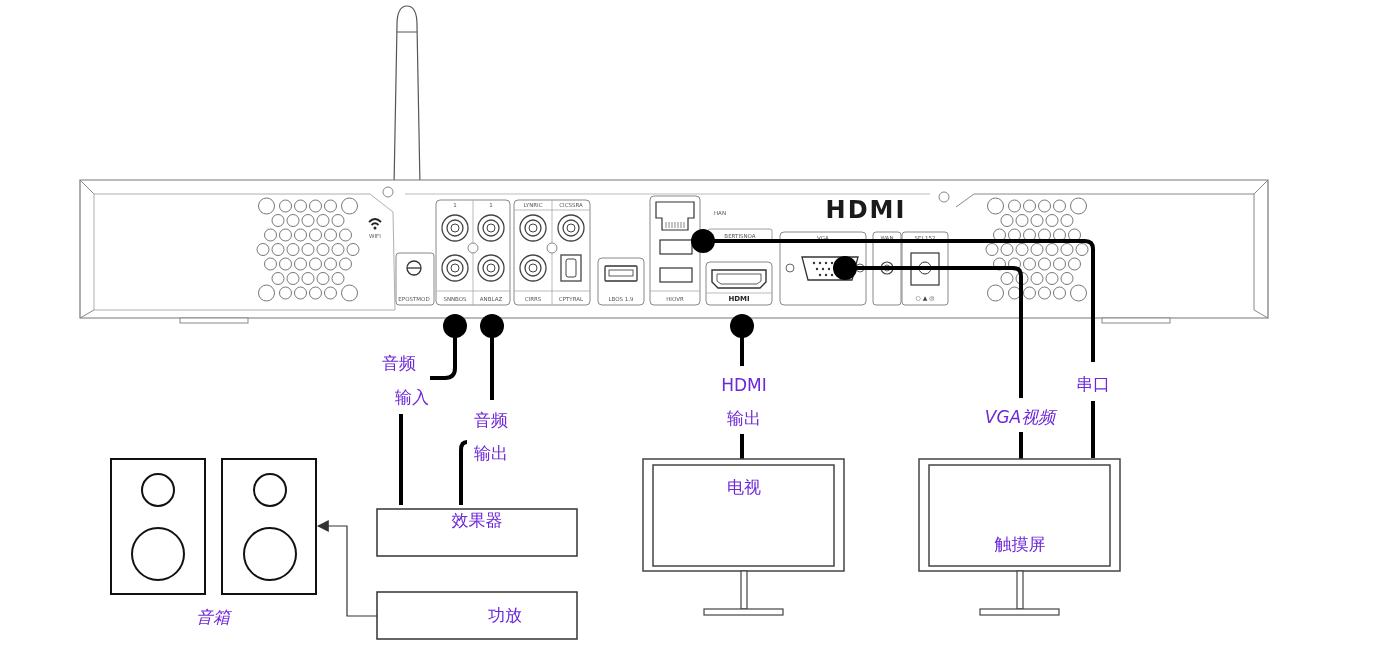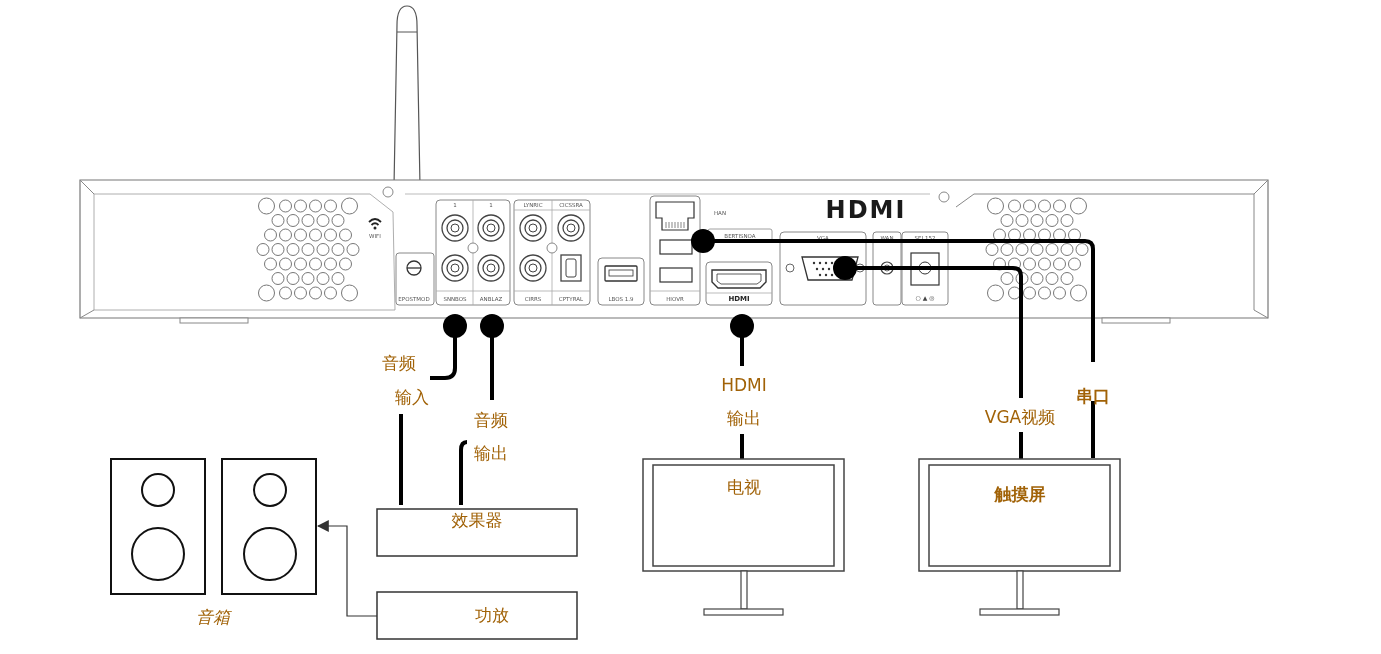--- a/index.html
+++ b/index.html
@@ -1,19 +1,19 @@
 <!DOCTYPE html>
 <html><head>
 <meta charset="utf-8">
 <style>
   html, body { margin:0; padding:0; background:#ffffff; }
   body { width:1381px; height:654px; position:relative; overflow:hidden;
          font-family:"DejaVu Sans", "Liberation Sans", sans-serif; }
   #canvas { position:absolute; left:0; top:0; width:1381px; height:654px; }
-  .lbl { position:absolute; font-size:17px; color:#a16207; white-space:nowrap; line-height:20px; }
+  .lbl { position:absolute; font-size:17px; color:#6d28d9; white-space:nowrap; line-height:20px; }
   .lbl-c { transform:translateX(-50%); }
   .plabel { font-family:"DejaVu Sans", sans-serif; font-size:5.5px; fill:#555; text-anchor:middle; }
 </style>
 </head>
 <body>
 
 <svg id="canvas" viewBox="0 0 1381 654" xmlns="http://www.w3.org/2000/svg">
   <defs>
     <marker id="arrowhead" markerWidth="10" markerHeight="10" refX="9" refY="5" orient="auto">
       <path d="M0,0 L10,5 L0,10 z" fill="#333"></path>
@@ -326,20 +326,20 @@
     <rect x="980" y="609" width="79" height="6" fill="#fff" stroke="#444" stroke-width="1.2"></rect>
   </g>
 </svg>
 
 <div class="lbl" style="left:382px;top:353px;">音频</div>
 <div class="lbl" style="left:382px;top:387px;margin-left:13px;">输入</div>
 <div class="lbl" style="left:474px;top:410px;">音频</div>
 <div class="lbl" style="left:474px;top:443px;">输出</div>
 <div class="lbl lbl-c" style="left:744px;top:375px;">HDMI</div>
 <div class="lbl lbl-c" style="left:744px;top:408px;">输出</div>
-<div class="lbl lbl-c" style="left:1020px;top:407px;">VGA视频</div>
-<div class="lbl lbl-c" style="left:1093px;top:386px;font-weight:bold;">串口</div>
+<div class="lbl lbl-c" style="left:1020px;top:407px;font-style:italic;">VGA视频</div>
+<div class="lbl lbl-c" style="left:1093px;top:374px;">串口</div>
 
 <div class="lbl lbl-c" style="left:477px;top:510px;text-align:center;">效果器</div>
-<div class="lbl lbl-c" style="left:492px;top:605px;">功放</div>
+<div class="lbl lbl-c" style="left:505px;top:605px;">功放</div>
 <div class="lbl lbl-c" style="left:213px;top:607px;font-style:italic;">音箱</div>
 <div class="lbl lbl-c" style="left:744px;top:477px;">电视</div>
-<div class="lbl lbl-c" style="left:1020px;top:484px;font-weight:bold;">触摸屏</div>
+<div class="lbl lbl-c" style="left:1020px;top:534px;">触摸屏</div>
 
 </body></html>

